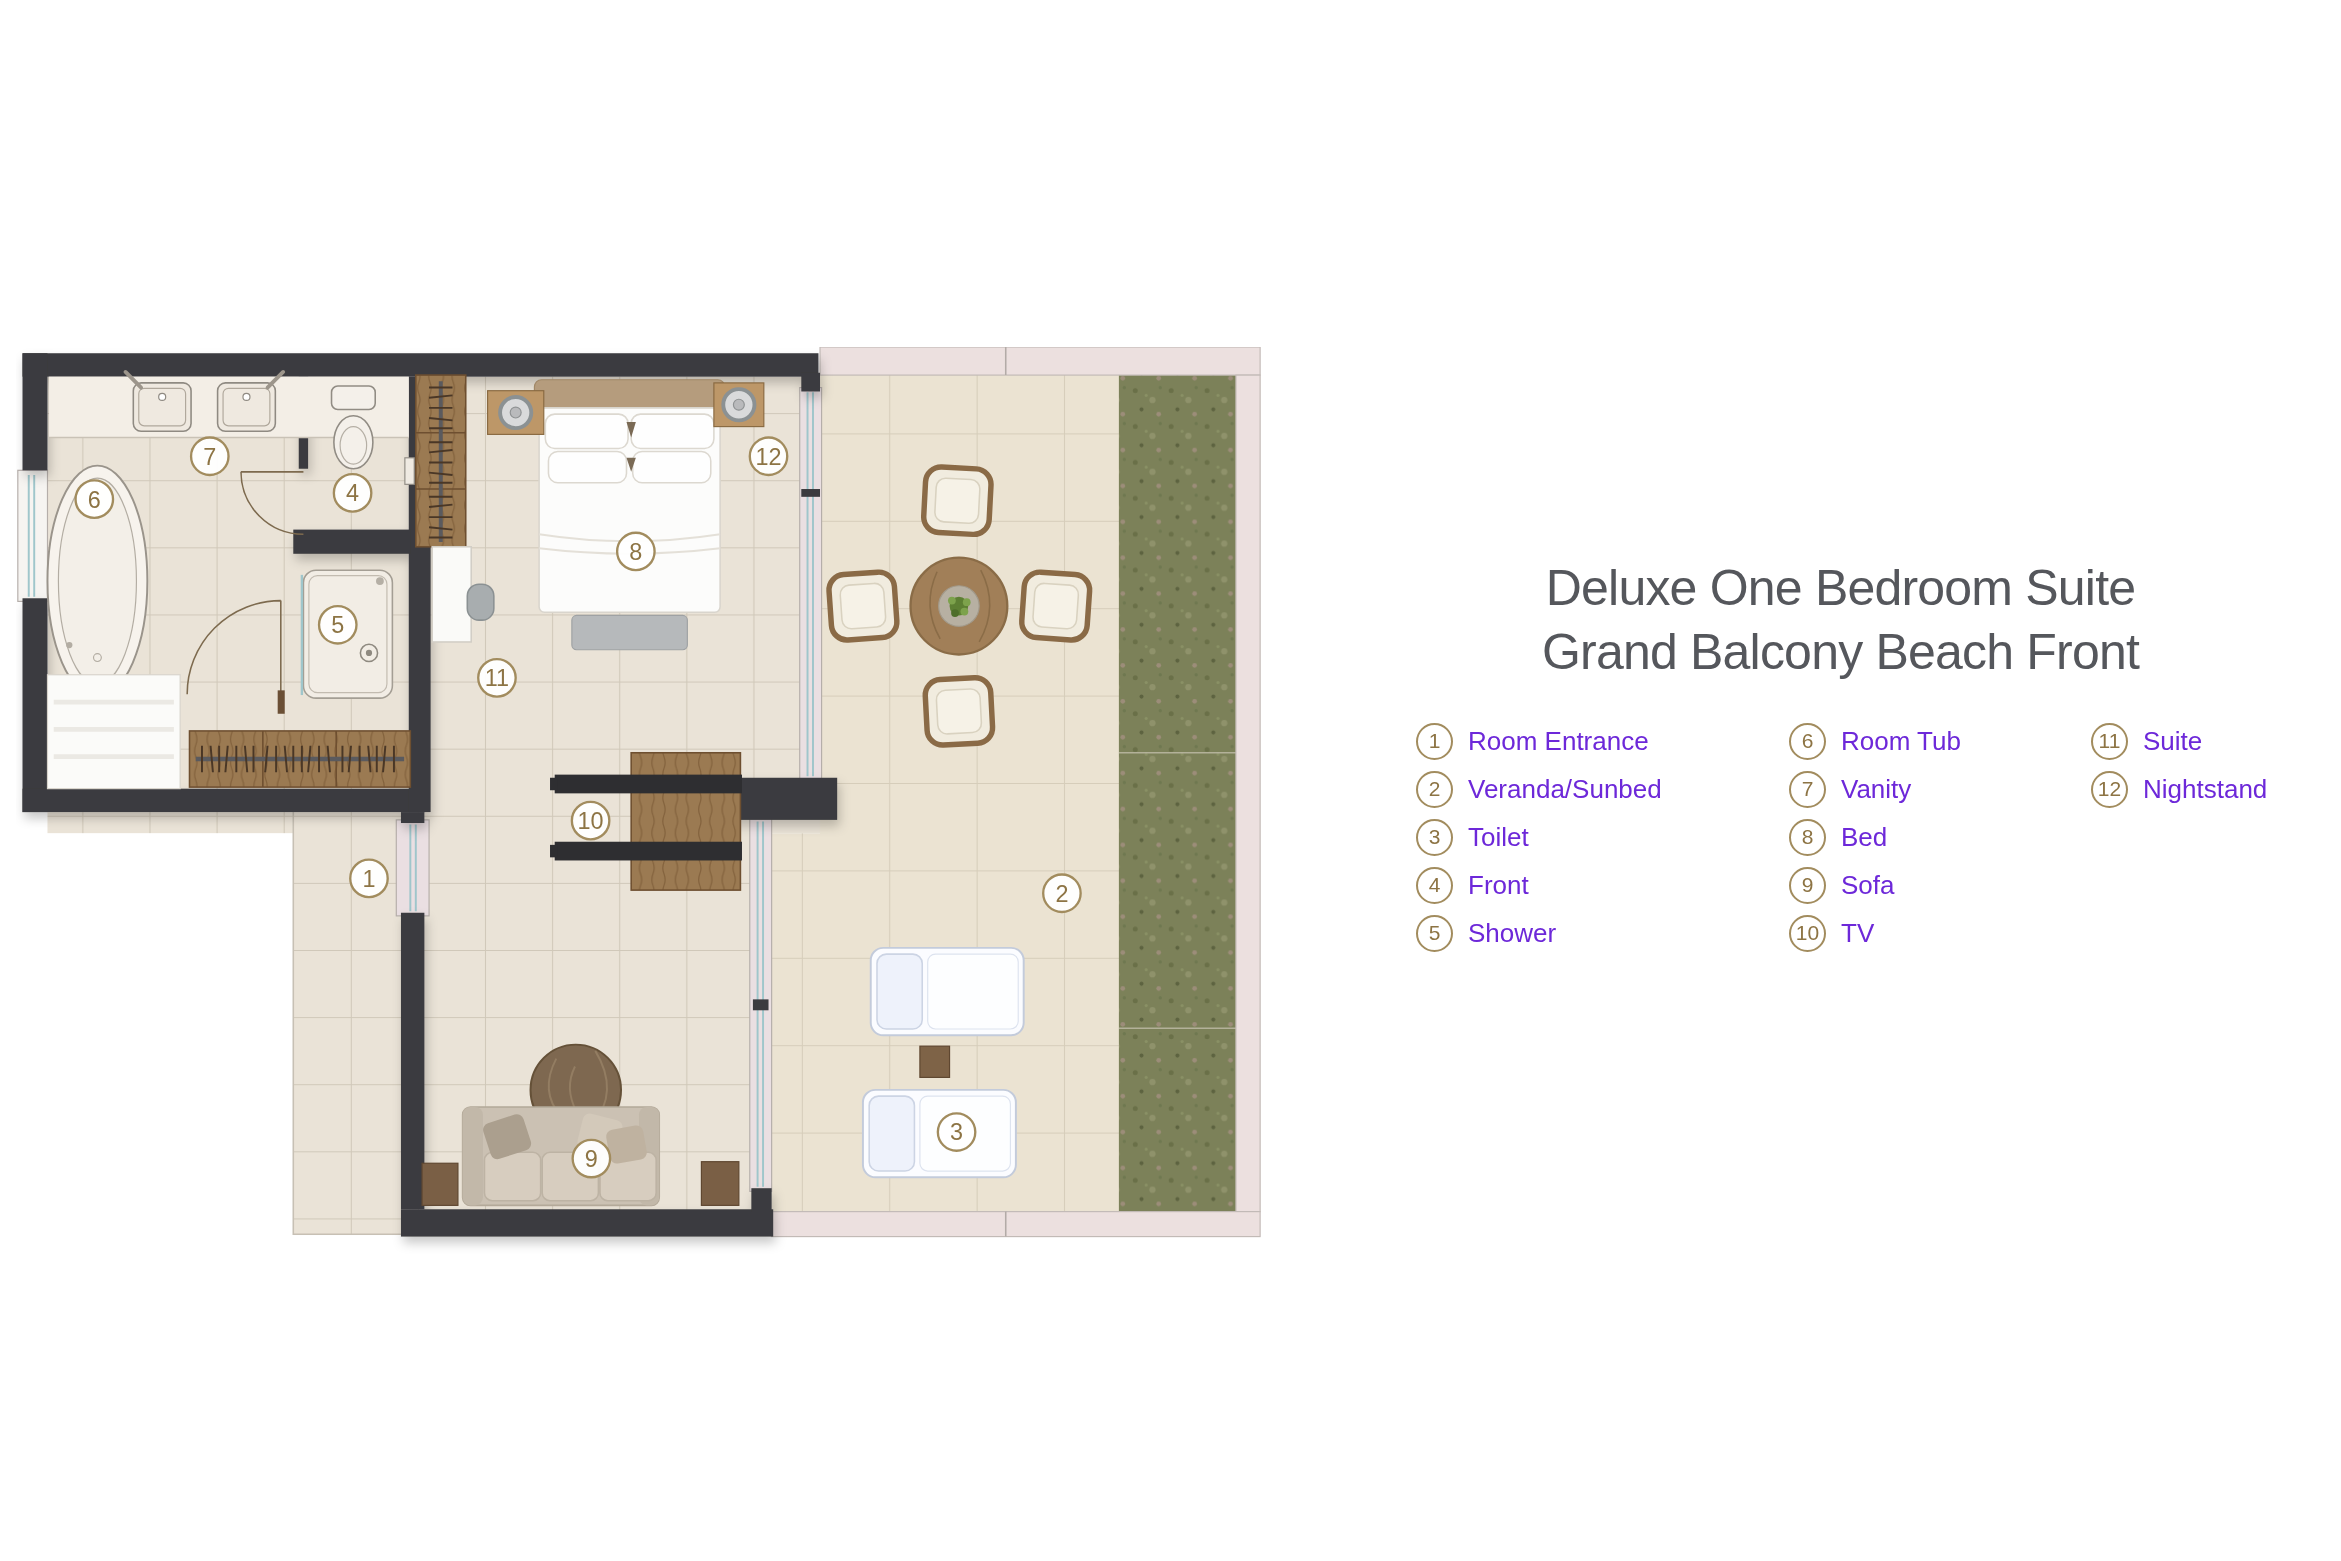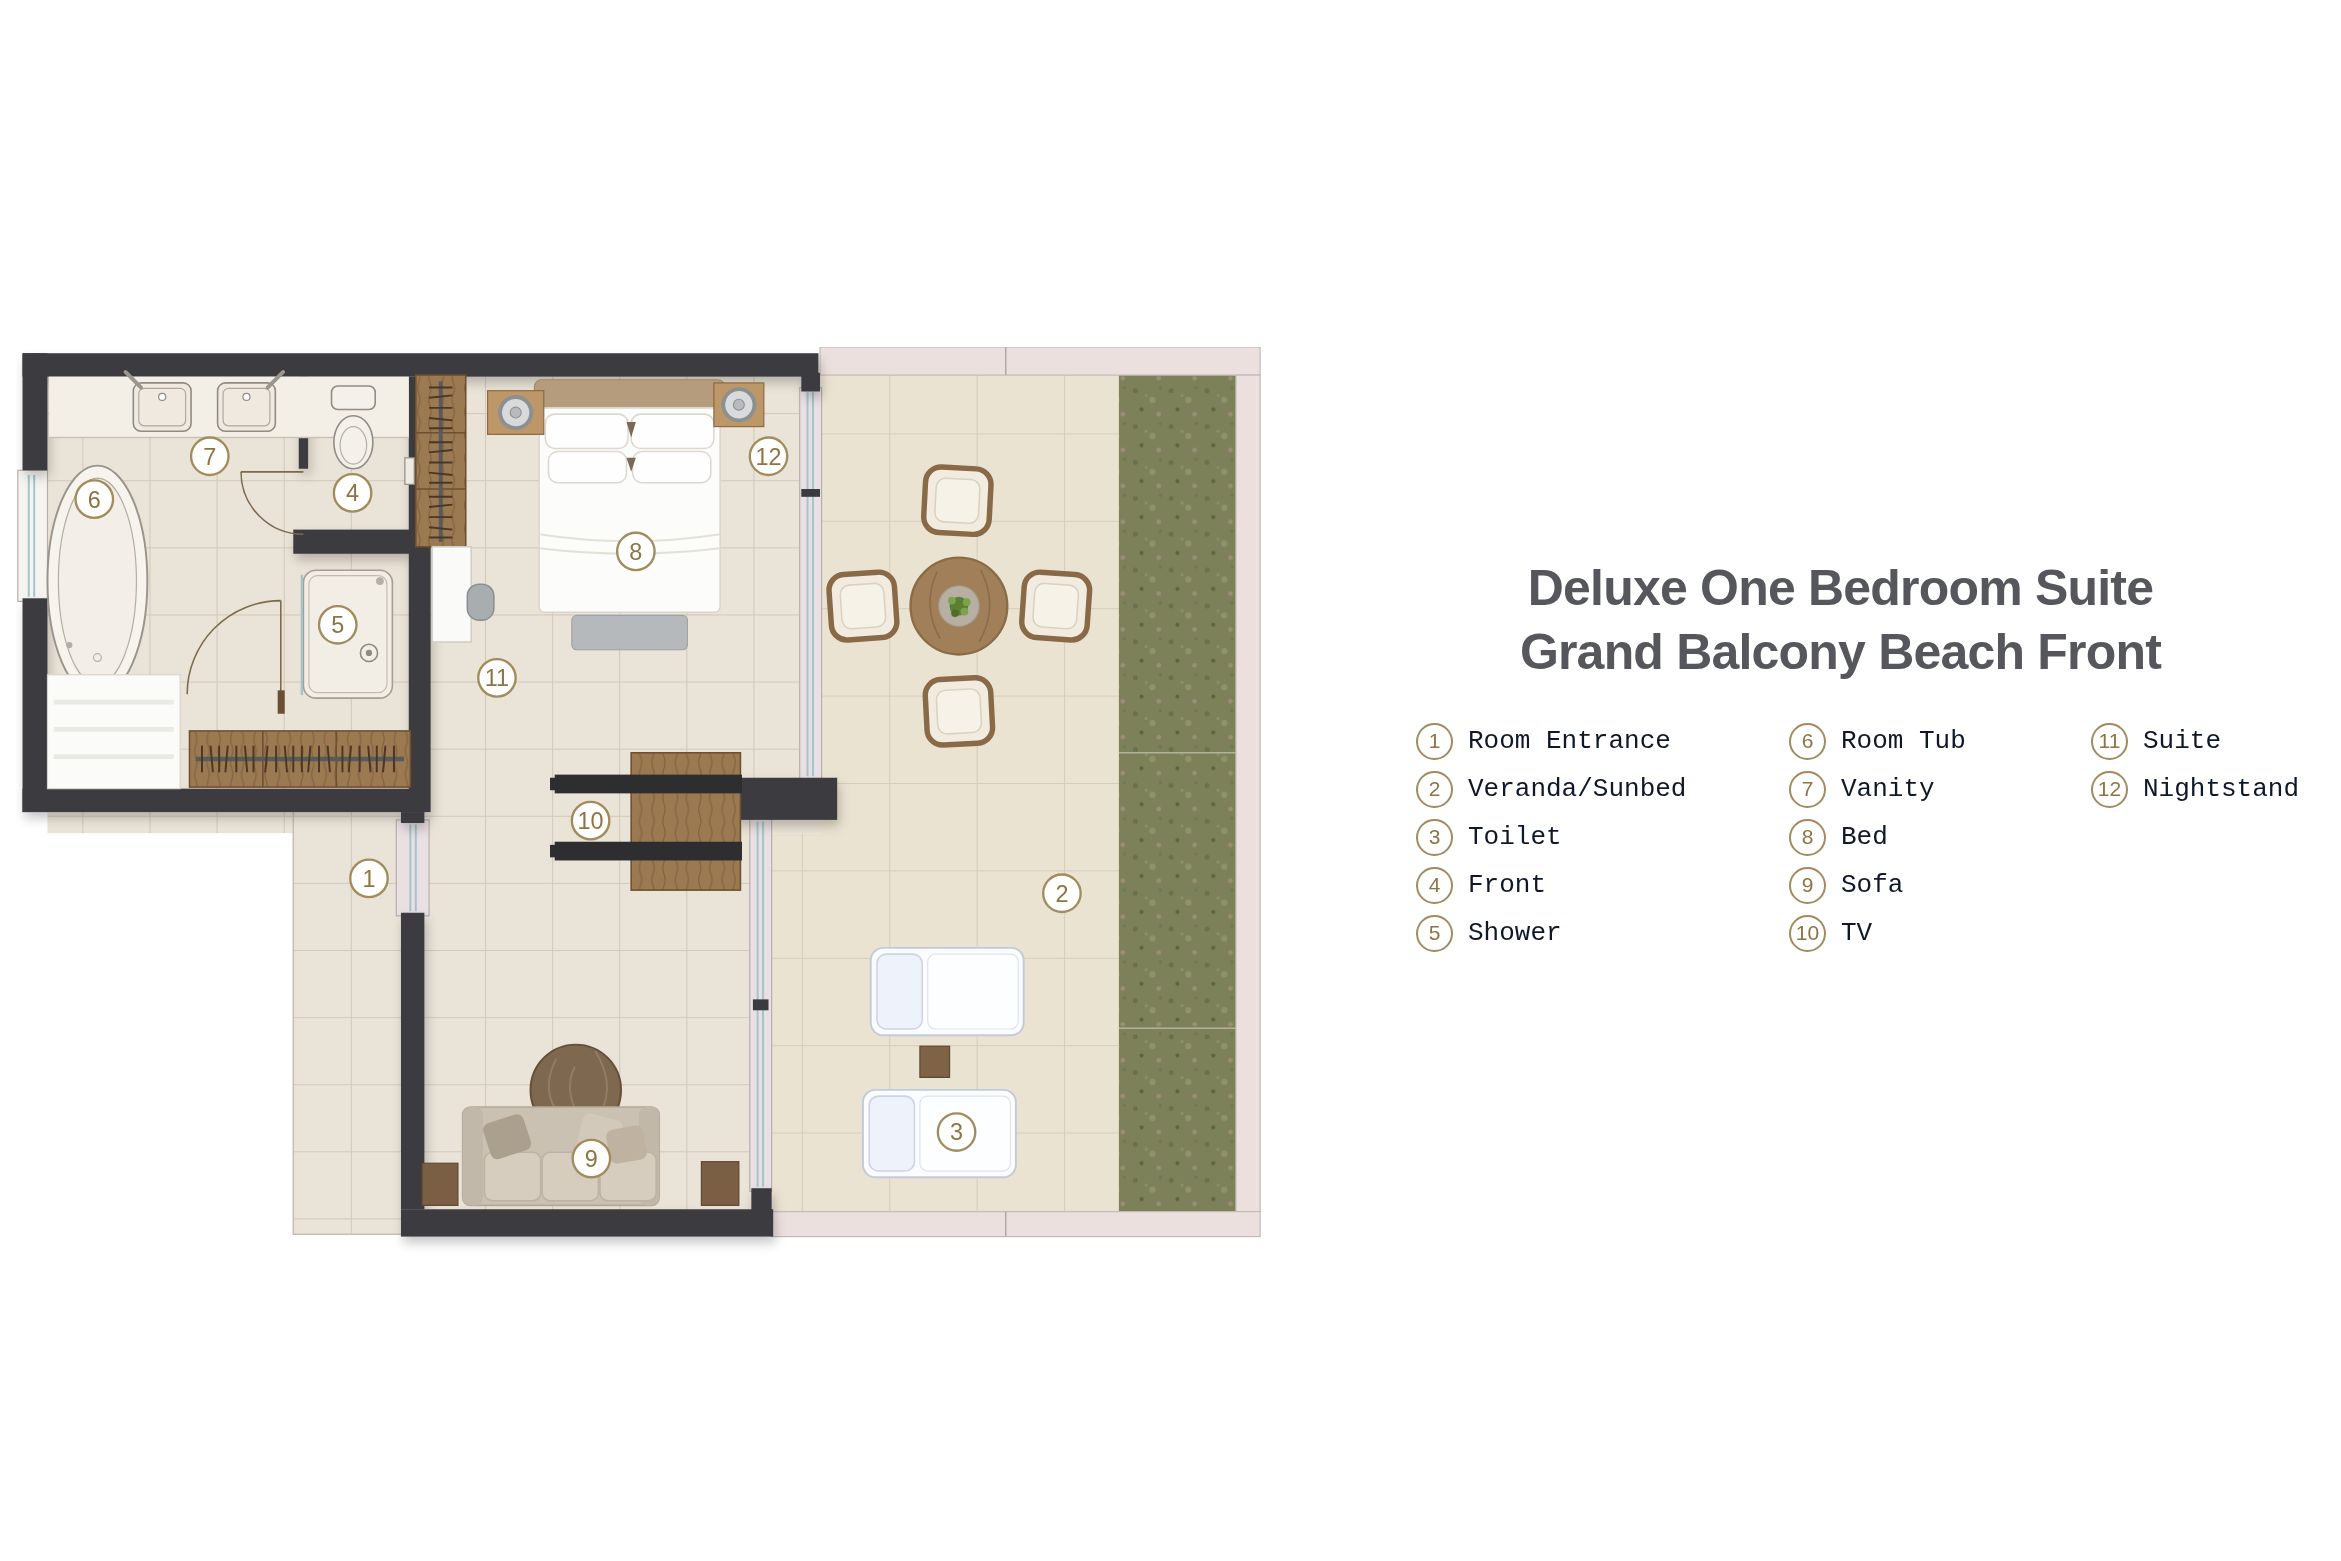--- a/index.html
+++ b/index.html
@@ -4,28 +4,28 @@
 <style>
   :root{
     --gold:#a28c5e; --gold-text:#8d7444; --text:#55575c; --wall:#3b3b3f;
     --floor:#eae3d7; --vfloor:#ebe3d2; --grass:#7c8159; --band:#ece0df;
   }
   html,body{margin:0;padding:0;background:#ffffff;}
   #canvas{position:relative;width:2342px;height:1561px;background:#fff;overflow:hidden;
           font-family:"Liberation Sans", sans-serif;}
   #plan-wrap{position:absolute;left:15.6px;top:347px;width:1260px;height:913px;}
   #title{position:absolute;left:1483px;top:556px;width:715px;text-align:center;
-         color:var(--text);font-size:50px;line-height:64px;font-weight:700;letter-spacing:-0.8px;}
+         color:var(--text);font-size:50px;line-height:64px;font-weight:400;letter-spacing:-0.8px;}
   .legend-col{position:absolute;top:717px;display:flex;flex-direction:column;}
   #legend-col-1{left:1416px;} #legend-col-2{left:1789px;} #legend-col-3{left:2091px;}
   .legend-item{display:flex;align-items:center;height:48px;}
   .lgc{box-sizing:border-box;width:37px;height:37px;border:2.3px solid var(--gold);border-radius:50%;
        color:var(--gold-text);font-size:21px;display:flex;align-items:center;justify-content:center;
        flex:0 0 37px;background:#fff;}
-  .lgl{margin-left:15px;color:#0f172a;font-size:26px;white-space:nowrap;font-family:Liberation Mono, monospace;}
+  .lgl{margin-left:15px;color:#6d28d9;font-size:26px;white-space:nowrap;}
   svg text.mk{font-family:"Liberation Sans", sans-serif;}
 </style>
 </head>
 <body>
 
 <div id="canvas">
 
   <div id="plan-wrap">
   <svg viewBox="0 0 1614 1170" width="1260" height="913">
     <defs>

